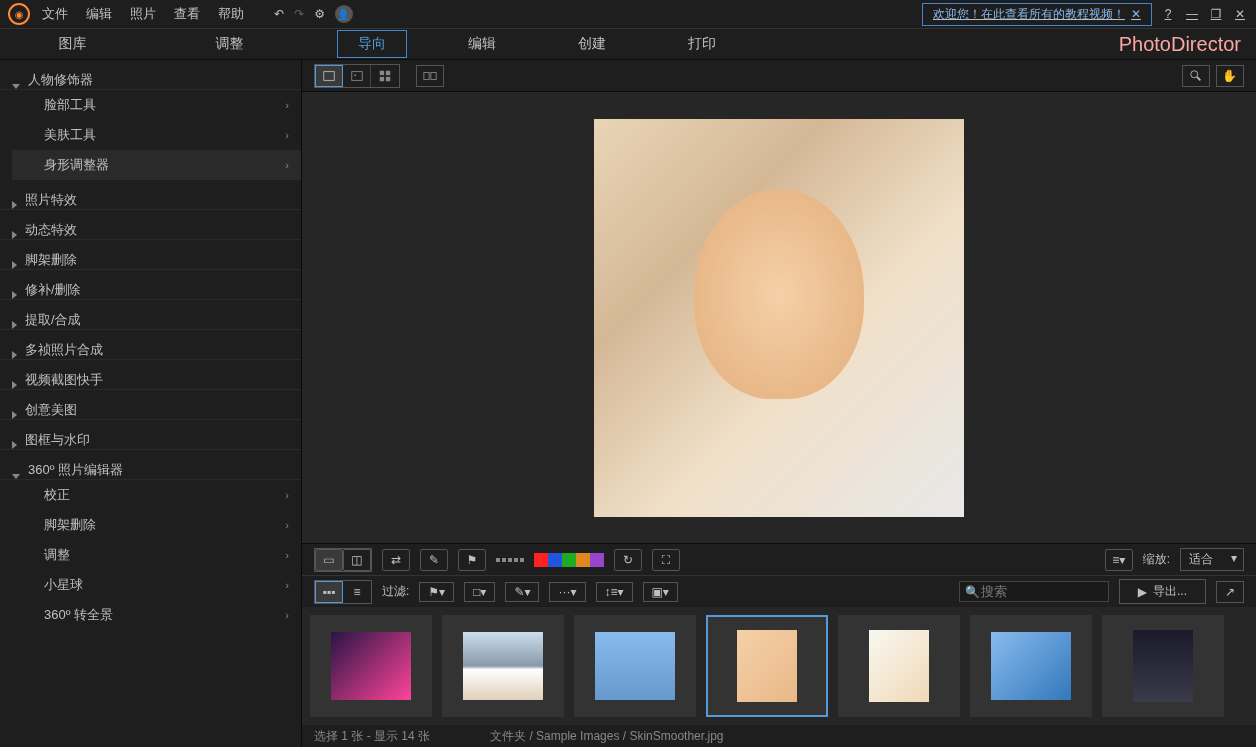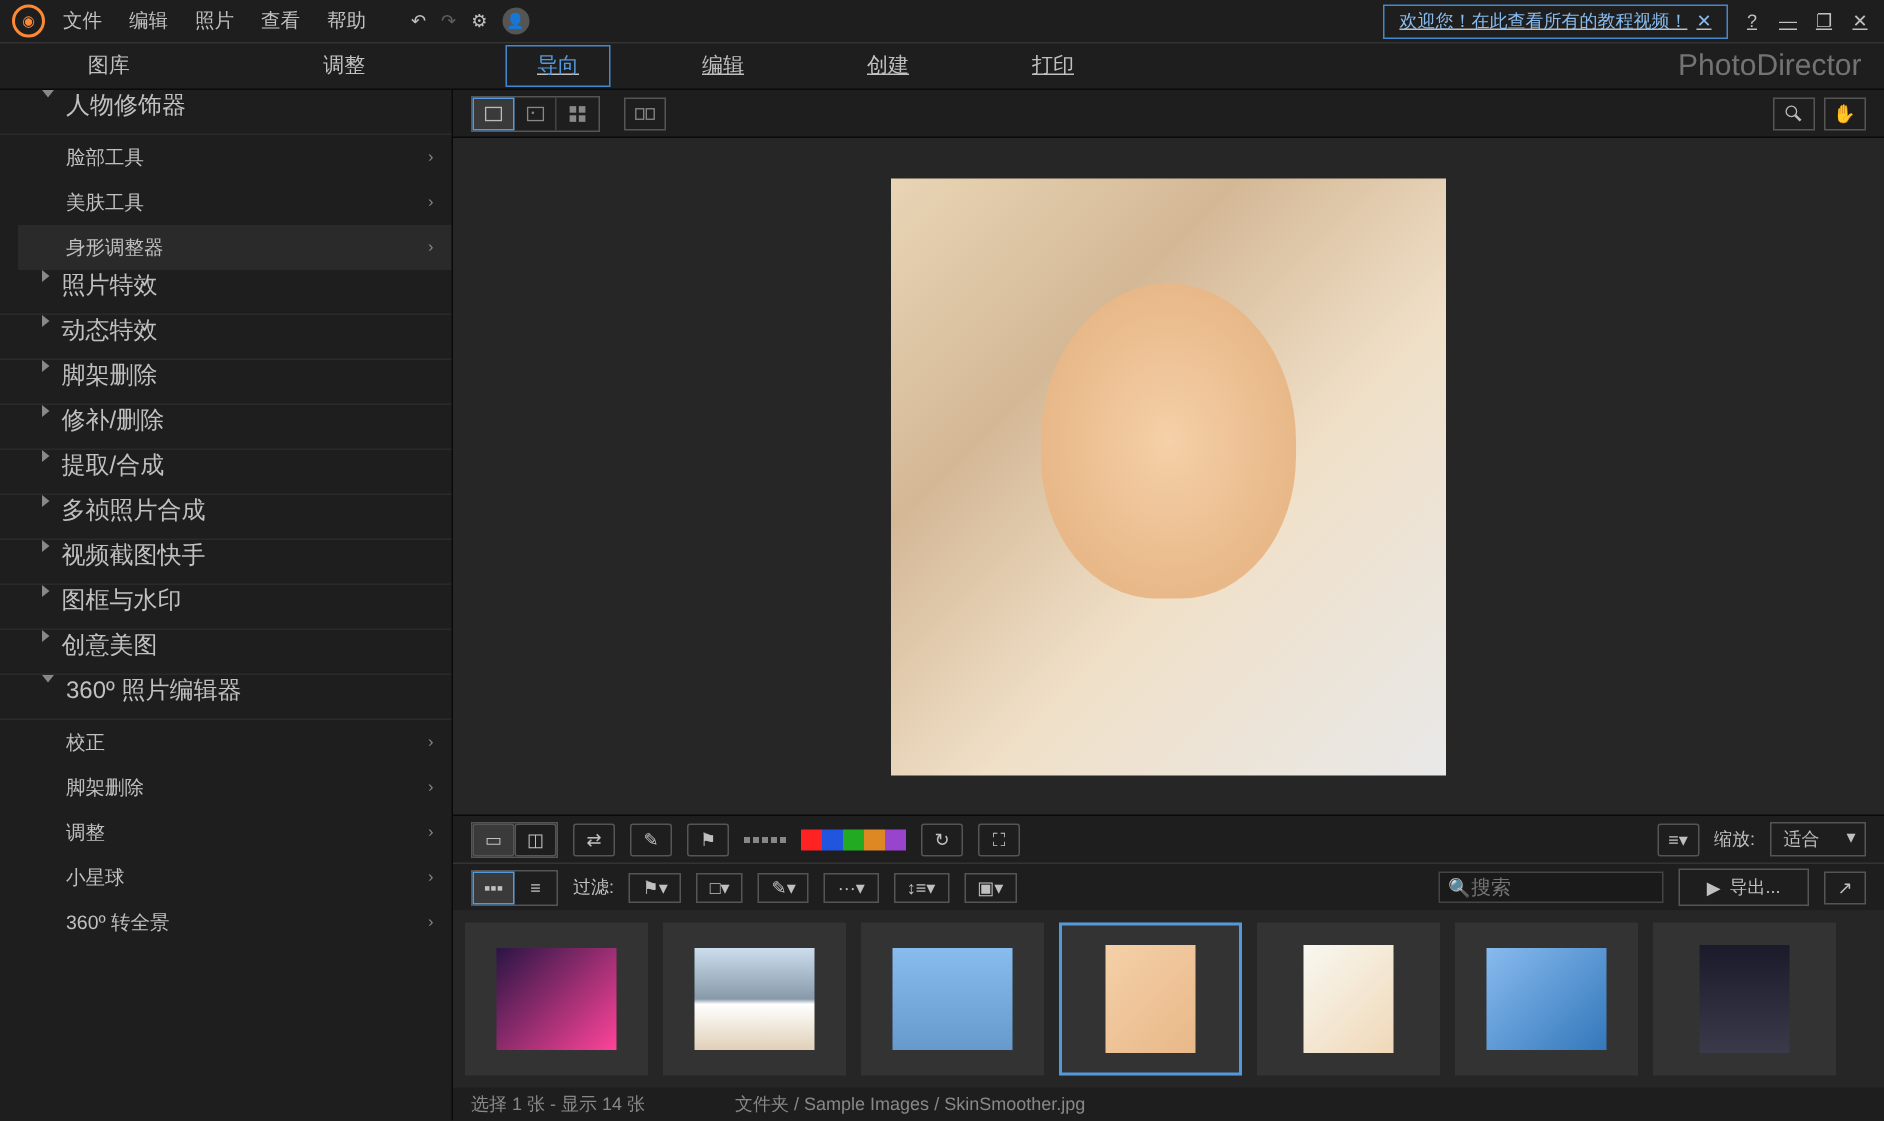--- a/index.html
+++ b/index.html
@@ -14,32 +14,32 @@
 .top-tools { display: flex; gap: 10px; margin-left: 30px; align-items: center; }
 .top-right { margin-left: auto; display: flex; align-items: center; gap: 8px; text-decoration: underline; }
 .tutorial-banner { border: 1px solid #4488cc; padding: 2px 10px; color: #88bbee; display: flex; align-items: center; gap: 6px; }
 .banner-close { color: #88bbee; cursor: pointer; }
 .win-btn { width: 16px; height: 16px; cursor: pointer; display: flex; align-items: center; justify-content: center; }
 
 
 .tab-bar { height: 32px; background: #1e1e1e; display: flex; border-top: 1px solid #333; border-bottom: 1px solid #0a0a0a; }
 .left-tabs { width: 302px; display: flex; gap: 12px; }
 .left-tab { flex: 1; display: flex; align-items: center; justify-content: center; cursor: pointer; font-size: 14px; }
-.main-tabs { display: flex; gap: 40px; padding-left: 35px; align-items: center; text-decoration: underline; }
+.main-tabs { display: flex; gap: 40px; padding-left: 35px; align-items: center; }
 .main-tab { padding: 4px 20px; cursor: pointer; font-size: 14px; border: 1px solid transparent; }
 .main-tab.active { color: #5599dd; border: 1px solid #4488cc; }
-.app-name { margin-left: auto; margin-right: 15px; font-size: 20px; color: #737373; display: flex; align-items: center; }
+.app-name { margin-left: auto; margin-right: 15px; font-size: 20px; color: #fca5a5; display: flex; align-items: center; }
 
 
 .main-area { display: flex; height: calc(100% - 60px); }
 
 
 .sidebar { width: 302px; background: #1e1e1e; border-right: 1px solid #0a0a0a; overflow-y: auto; }
 .sidebar-scroll { height: 100%; position: relative; }
-.side-item { height: 30px; display: flex; align-items: flex-start; padding: 0 28px; cursor: pointer; border-bottom: 1px solid #2a2a2a; font-size: 16px; }
+.side-item { height: 30px; display: flex; align-items: flex-end; padding: 0 12px; cursor: pointer; border-bottom: 1px solid #2a2a2a; font-size: 13px; }
 .side-sub { height: 30px; display: flex; align-items: center; padding: 0 12px 0 32px; cursor: pointer; font-size: 13px; position: relative; margin-left: 12px; }
 .side-sub:hover, .side-sub.highlight { background: #2a2a2a; }
 .arrow-right { border-left: 5px solid #888; border-top: 4px solid transparent; border-bottom: 4px solid transparent; margin-right: 8px; }
 .arrow-down { border-top: 5px solid #888; border-left: 4px solid transparent; border-right: 4px solid transparent; margin-right: 8px; }
 .chev { position: absolute; right: 12px; color: #888; font-size: 11px; }
 
 
 .content { flex: 1; display: flex; flex-direction: column; background: #262626; }
 .viewer-toolbar { height: 32px; background: #1e1e1e; display: flex; align-items: center; padding: 0 12px; gap: 8px; border-bottom: 1px solid #0a0a0a; }
 .tb-group { display: flex; border: 1px solid #555; }
@@ -163,25 +163,25 @@
         <div class="side-item">
           <span class="arrow-right"></span>
           <span>多祯照片合成</span>
         </div>
         <div class="side-item">
           <span class="arrow-right"></span>
           <span>视频截图快手</span>
         </div>
         <div class="side-item">
           <span class="arrow-right"></span>
+          <span>创意美图</span>
+        </div>
+        <div class="side-item">
+          <span class="arrow-right"></span>
           <span>图框与水印</span>
-        </div>
-        <div class="side-item">
-          <span class="arrow-right"></span>
-          <span>创意美图</span>
         </div>
         <div class="side-item">
           <span class="arrow-down"></span>
           <span>360º 照片编辑器</span>
         </div>
         <div class="side-sub">校正<span class="chev">›</span></div>
         <div class="side-sub">脚架删除<span class="chev">›</span></div>
         <div class="side-sub">调整<span class="chev">›</span></div>
         <div class="side-sub">小星球<span class="chev">›</span></div>
         <div class="side-sub">360º 转全景<span class="chev">›</span></div>

